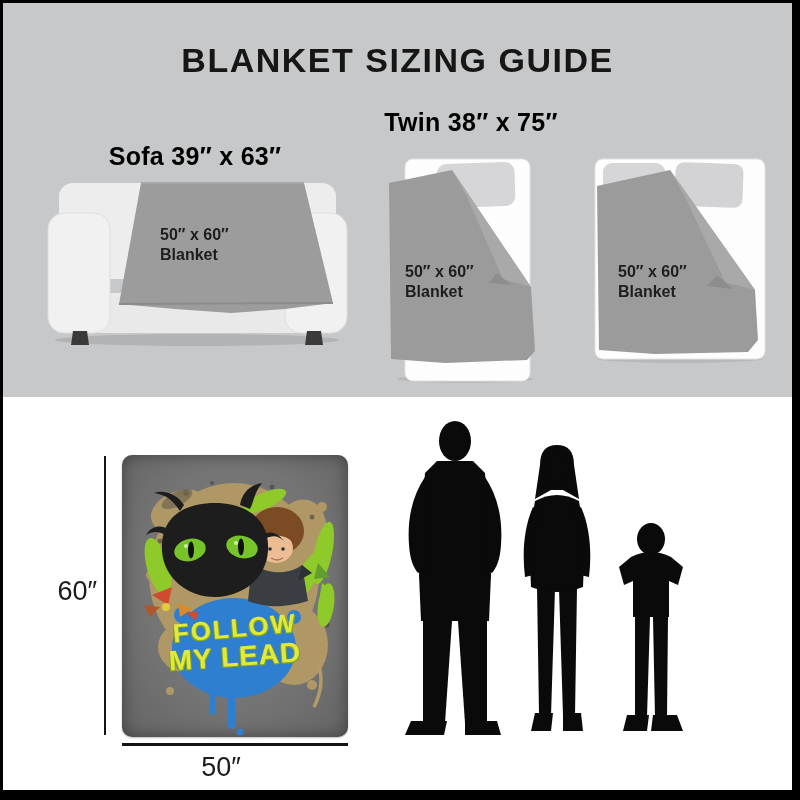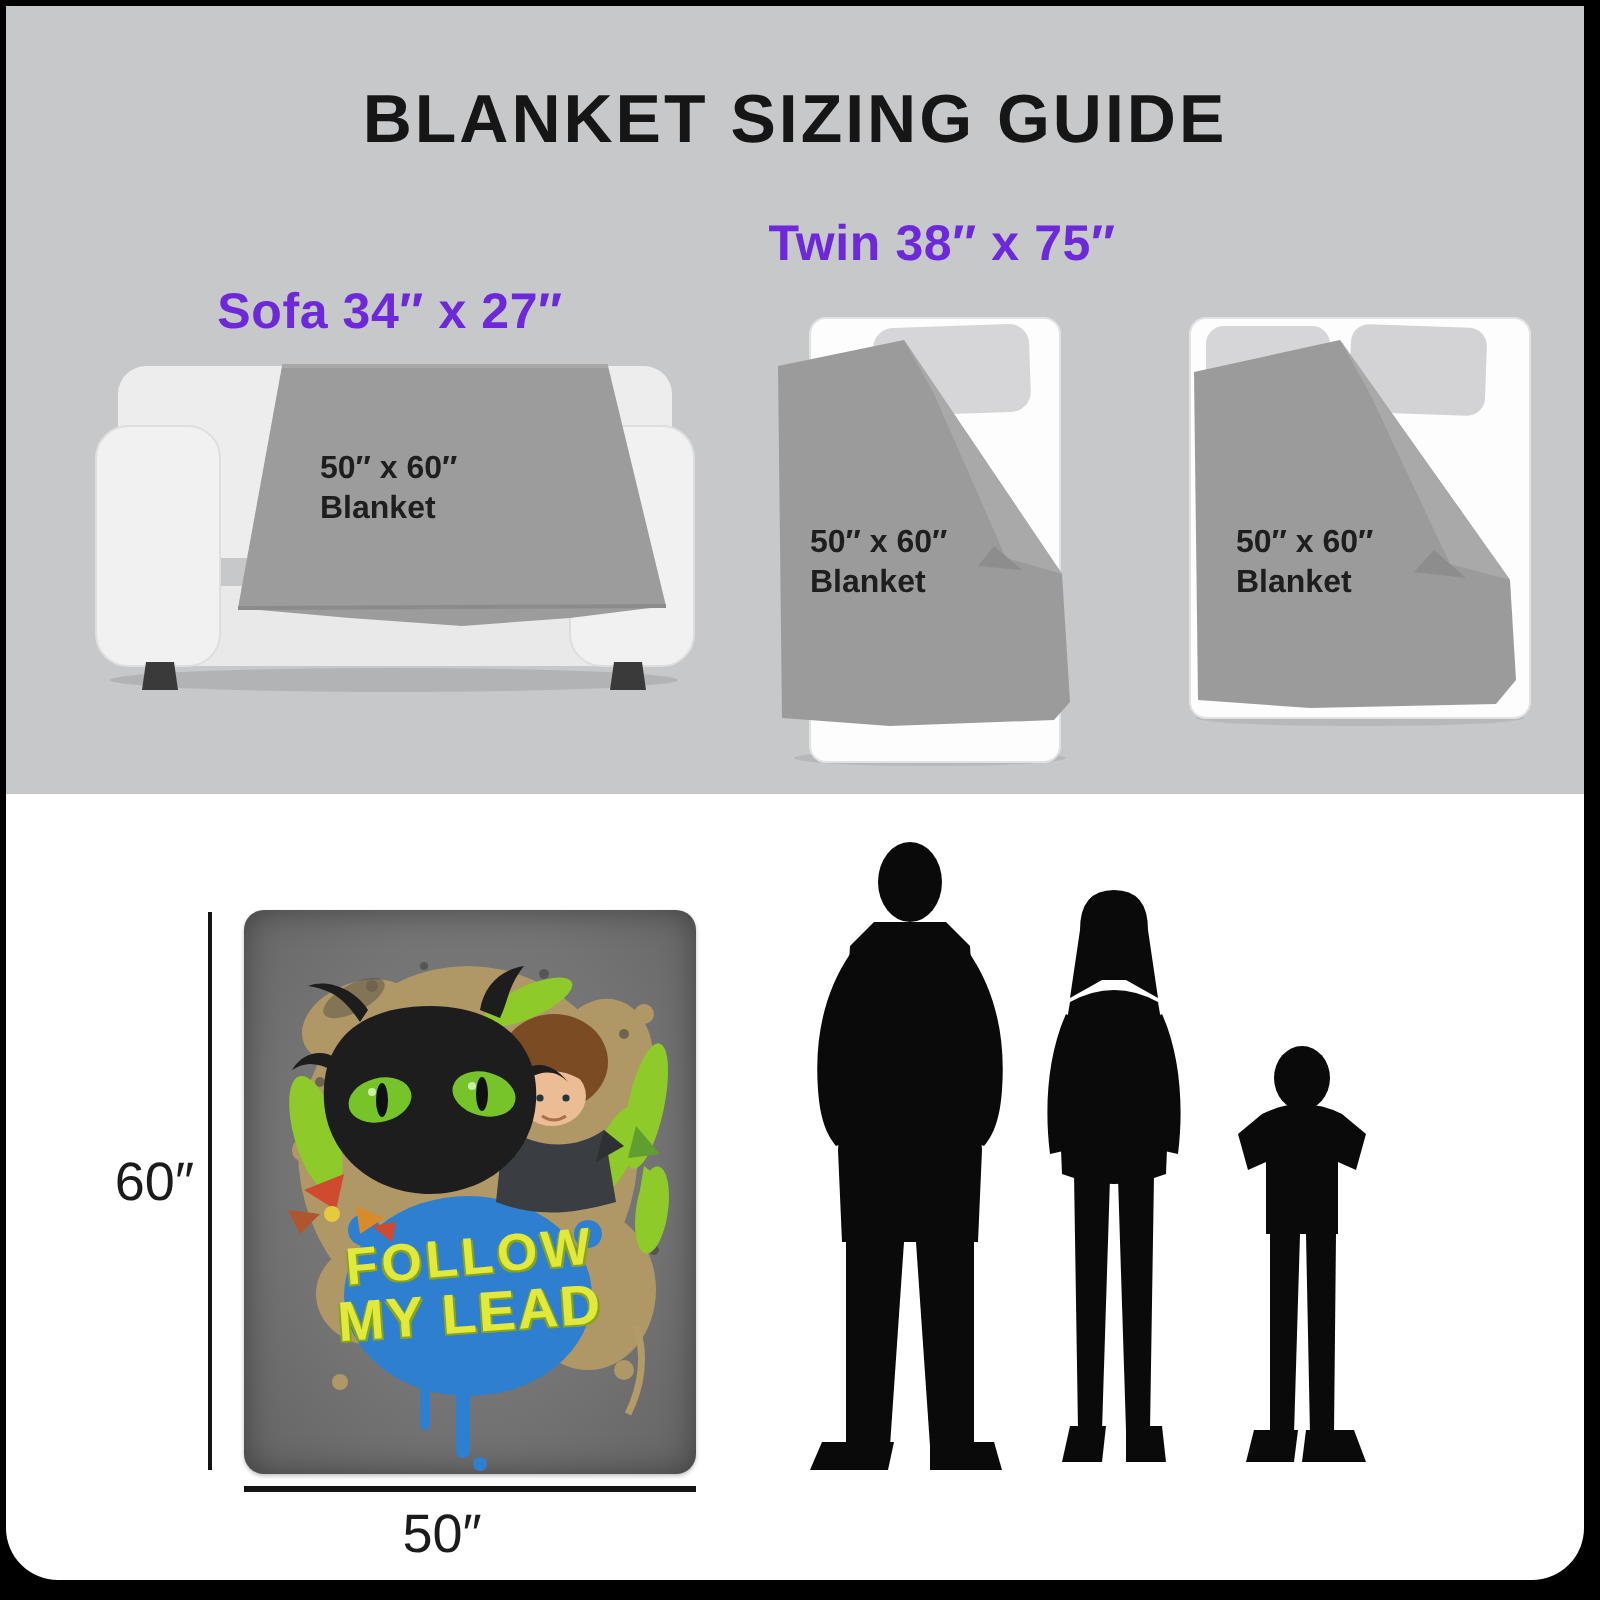--- a/index.html
+++ b/index.html
@@ -1,21 +1,21 @@
 <!DOCTYPE html>
 <html><head>
 <meta charset="utf-8">
 <style>
   html,body{margin:0;padding:0;}
   body{width:800px;height:800px;position:relative;background:#000;font-family:"Liberation Sans",sans-serif;overflow:hidden;}
-  .inner{position:absolute;left:3px;top:3px;width:789px;height:787px;background:#ffffff;border-radius:26px;}
+  .inner{position:absolute;left:3px;top:3px;width:789px;height:787px;background:#ffffff;}
   .abs{position:absolute;}
   .top-band{left:0;top:0;width:789px;height:394px;background:#c7c8ca;}
   .page-title{left:0;top:38px;width:789px;text-align:center;font-size:34px;font-weight:bold;letter-spacing:1.5px;color:#161616;}
-  .size-label{font-size:25px;font-weight:bold;color:#6d28d9;text-align:center;letter-spacing:.3px;}
+  .size-label{font-size:25px;font-weight:bold;color:#000000;text-align:center;letter-spacing:.3px;}
   .sofa-label{left:92px;top:139px;width:200px;}
   .twin-label{left:368px;top:105px;width:200px;}
   .full-label{left:575px;top:105px;width:200px;}
   .blanket-text{font-size:16px;font-weight:bold;color:#1e1e1e;line-height:20px;}
   .sofa-bltxt{left:157px;top:222px;width:140px;}
   .twin-bltxt{left:402px;top:259px;width:126px;}
   .full-bltxt{left:615px;top:259px;width:126px;}
   .product-blanket{left:119px;top:452px;width:226px;height:282px;border-radius:10px;
     background:radial-gradient(ellipse at 50% 45%, #7d7d7d 0%, #747474 55%, #646464 100%);
     box-shadow:inset 0 0 16px rgba(0,0,0,.38), 0 1px 2px rgba(0,0,0,.25);}
@@ -32,21 +32,21 @@
 </style>
 </head>
 <body>
 
 <div class="inner">
 
   <div class="abs top-band"></div>
 
   <div class="abs page-title">BLANKET SIZING GUIDE</div>
 
-  <div class="abs size-label sofa-label">Sofa 34″ x 27″</div>
+  <div class="abs size-label sofa-label">Sofa 39″ x 63″</div>
   <div class="abs size-label twin-label">Twin 38″ x 75″</div>
 
   <svg class="abs" style="left:42px;top:172px;" width="305" height="175" viewBox="0 0 305 175">
     <ellipse cx="152" cy="165" rx="142" ry="6" fill="rgba(0,0,0,0.10)"></ellipse>
     <rect x="14" y="8" width="277" height="96" rx="14" fill="#ededee"></rect>
     <rect x="10" y="118" width="285" height="40" rx="7" fill="#e9e9ea"></rect>
     <rect x="3" y="38" width="62" height="120" rx="16" fill="#f1f1f2" stroke="#dededf"></rect>
     <rect x="240" y="38" width="62" height="120" rx="16" fill="#f1f1f2" stroke="#dededf"></rect>
     <path d="M28,156 l14,0 2,14 -18,0 z" fill="#3a3a3a"></path>
     <path d="M262,156 l14,0 2,14 -18,0 z" fill="#3a3a3a"></path>

